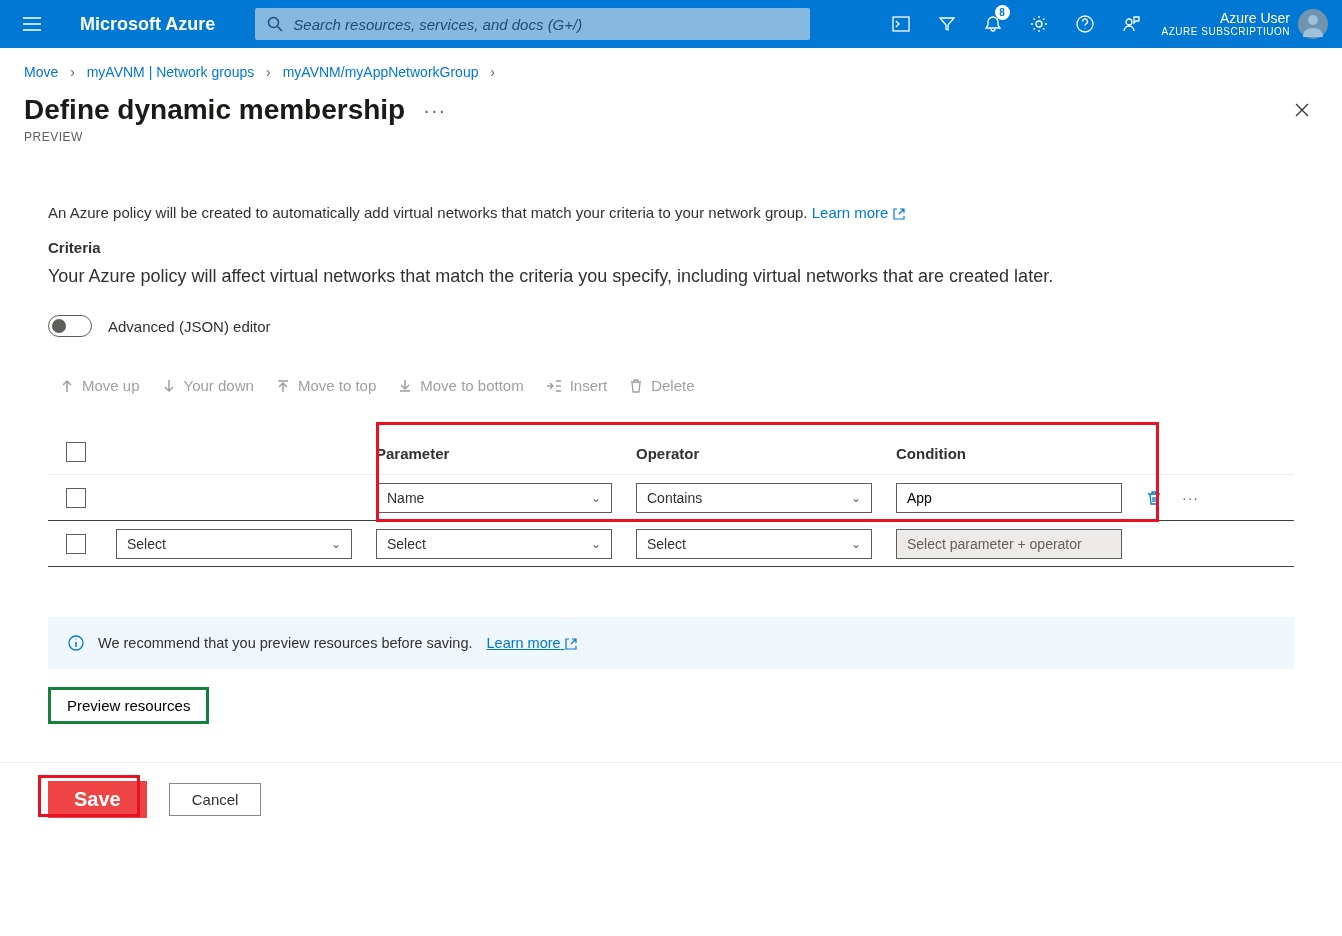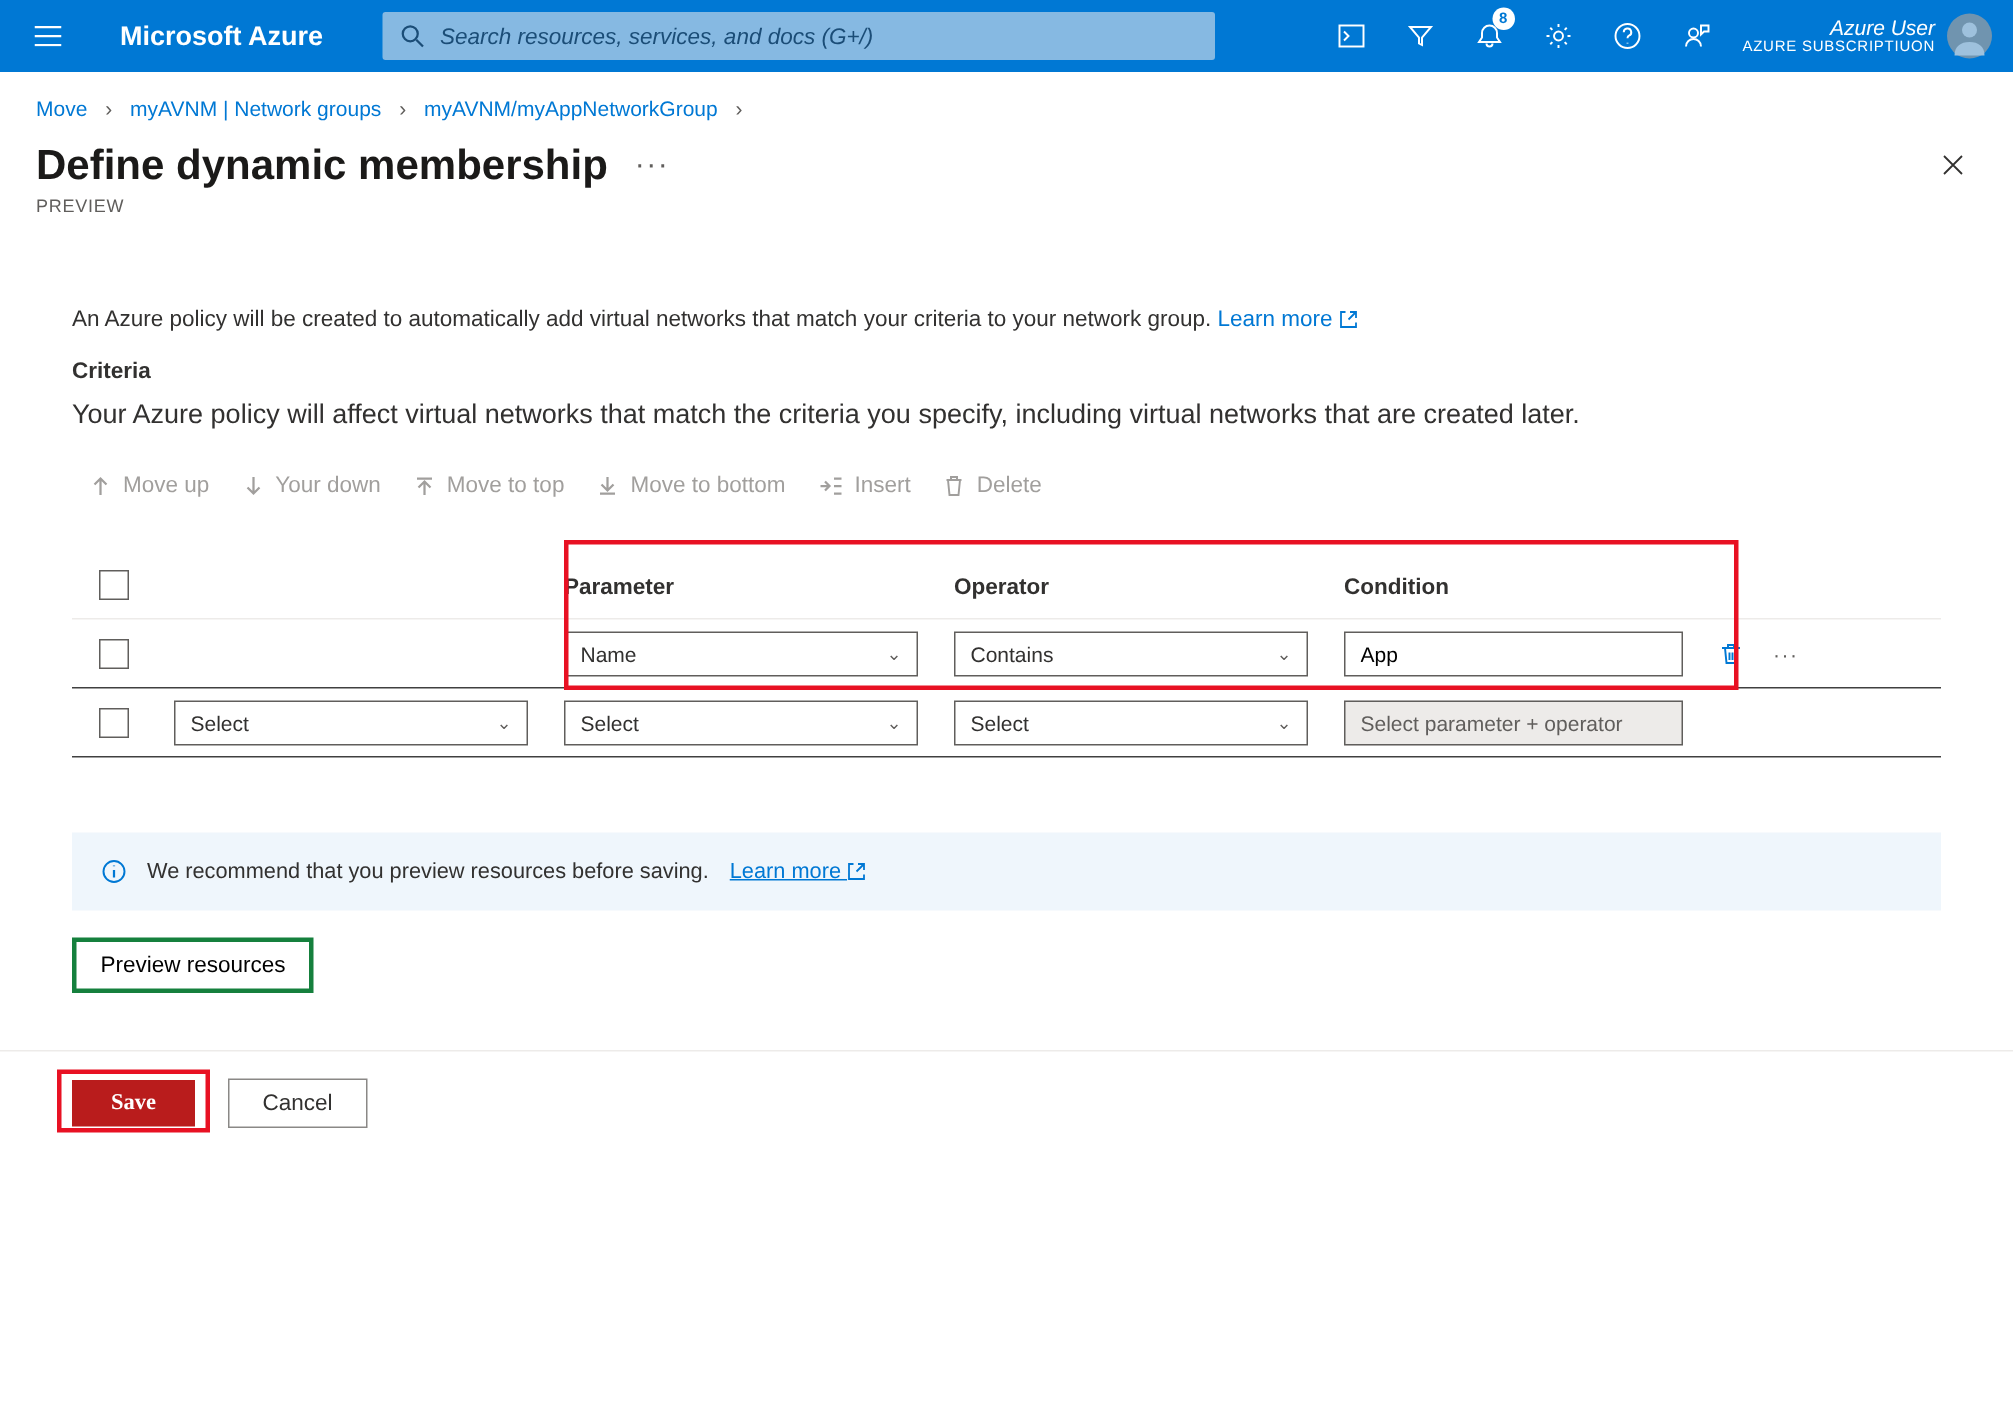--- a/index.html
+++ b/index.html
@@ -10,21 +10,21 @@
   .hamburger { width: 48px; height: 48px; display: flex; align-items: center; justify-content: center; cursor: pointer; }
   .brand { font-size: 18px; font-weight: 600; padding: 0 12px 0 24px; white-space: nowrap; }
   .searchbox { flex: 0 0 555px; height: 32px; background: #86b9e2; border-radius: 2px; display: flex; align-items: center; padding: 0 12px; margin-left: 28px; }
   .searchbox input { background: transparent; border: none; outline: none; color: #1b4d77; font-size: 15px; flex: 1; margin-left: 10px; }
   .searchbox input::placeholder { color: #1b4d77; font-style: italic; }
   .topbar-spacer { flex: 1; }
   .topbar-icons { display: flex; align-items: center; }
   .topbar-icon { width: 46px; height: 48px; display: flex; align-items: center; justify-content: center; cursor: pointer; position: relative; }
   .badge { position: absolute; top: 5px; right: 6px; background: #fff; color: #0078d4; font-size: 10px; font-weight: 700; min-width: 15px; height: 15px; border-radius: 8px; display: flex; align-items: center; justify-content: center; padding: 0 3px; }
   .user-info { text-align: right; padding: 0 8px; line-height: 1.2; }
-  .user-name { font-size: 14px; font-style: italic; }
+  .user-name { font-size: 14px; }
   .user-sub { font-size: 10px; letter-spacing: 0.5px; }
   .avatar { width: 30px; height: 30px; border-radius: 50%; background: #a0a0a0; display: flex; align-items: center; justify-content: center; margin-right: 6px; opacity: .7;}
   
   
   .breadcrumb { padding: 16px 24px 8px; font-size: 14px; }
   .breadcrumb a { color: #0078d4; text-decoration: none; cursor: pointer; }
   .breadcrumb .sep { color: #605e5c; padding: 0 8px; }
   
   
   .title-row { padding: 6px 24px 4px; display: flex; align-items: center; }
@@ -74,21 +74,21 @@
   
   .info-banner { margin-top: 50px; background: #eff6fc; padding: 18px 20px; display: flex; align-items: center; gap: 14px; font-size: 14.5px; }
   .info-banner a { color: #0078d4; cursor: pointer; }
   .info-icon { color: #0078d4; }
   
   
   .preview-btn { margin-top: 18px; border: 3px solid #15803d; background: #fff; padding: 7px 16px; font-size: 15px; cursor: pointer; }
   
   
   .footer { position: relative; border-top: 1px solid #edebe9; margin-top: 38px; padding: 18px 48px; display: flex; gap: 22px; align-items: center; }
-  .btn-primary { background: #b91c1c; color: #fff; border: none; padding: 7px 26px; font-size: 15px; font-weight:600; cursor: pointer; font-family: Liberation Serif, serif; }
+  .btn-primary { background: #ef4444; color: #fff; border: none; padding: 7px 26px; font-size: 20px; font-weight:600; cursor: pointer; }
   .btn-secondary { background: #fff; color: #323130; border: 1px solid #8a8886; padding: 7px 22px; font-size: 15px; cursor: pointer; }
   .hl-save { position: absolute; border: 3px solid #e81123; pointer-events: none; left: 38px; top: 12px; width: 102px; height: 42px; }
   
   svg { display: block; }
 </style>
 </head>
 <body>
 
 <div class="topbar">
   <div class="hamburger">
@@ -178,20 +178,26 @@
 <div class="content">
   <p class="intro">
     <span>An Azure policy will be created to automatically add virtual networks that match your criteria to your network group. </span>
     <a><span>Learn more</span> <svg style="display:inline; vertical-align:middle" width="12" height="12" viewBox="0 0 12 12">
           <path d="M4 1H1v10h10V8M6 6l5-5M7 1h4v4" fill="none" stroke="#0078d4" stroke-width="1.2"></path>
         </svg></a>
   </p>
   <div class="criteria-head">Criteria</div>
   <p class="criteria-desc">Your Azure policy will affect virtual networks that match the criteria you specify, including virtual networks that are created later.</p>
 
+  <div class="toggle-row">
+    <div class="toggle">
+        <div class="toggle-knob"></div>
+      </div>
+    <span class="toggle-label">Advanced (JSON) editor</span>
+  </div>
 
   
   <div class="toolbar">
     <div class="tb-btn">
       <svg width="14" height="14" viewBox="0 0 14 14">
           <path d="M7 13V2M3 6l4-4 4 4" fill="none" stroke="#a19f9d" stroke-width="1.5"></path>
         </svg>
       <span>Move up</span>
     </div>
     <div class="tb-btn">

